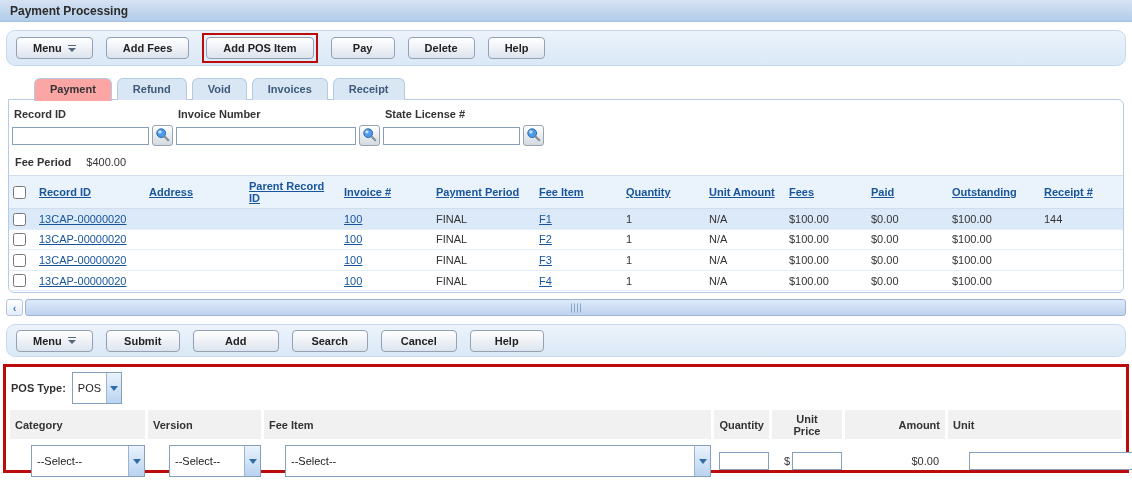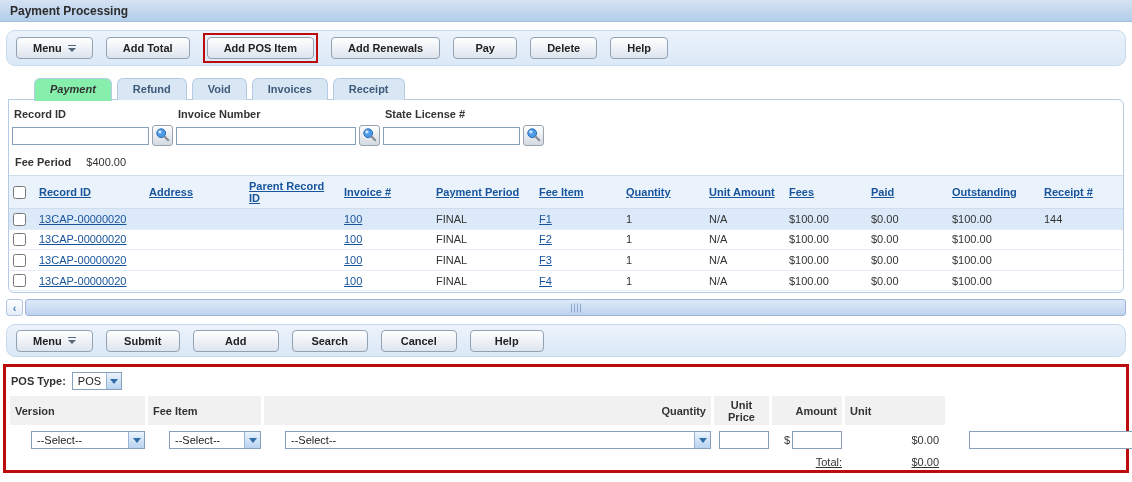--- a/index.html
+++ b/index.html
@@ -37,21 +37,21 @@
   .caret-icon .tri { display:block; width:0; height:0; margin:0 auto;
     border-left:4px solid transparent; border-right:4px solid transparent; border-top:4px solid #55667a; }
   .red-frame { display:inline-flex; border:2px solid #bb0b0b; padding:2px; background:transparent; }
   
   .tabs { margin:12px 0 0 34px; display:flex; gap:5px; position:relative; z-index:2; }
   .tab {
     background:#d9e6f4; border:1px solid #b5cbe3; border-bottom:none;
     border-radius:6px 6px 0 0; padding:4px 15px 5px;
     font-weight:bold; color:#3e5a7a; cursor:pointer;
   }
-  .tab.active { background:#86efac; color:#333; margin-bottom:-1px; padding-bottom:6px;font-style:italic; }
+  .tab.active { background:#fca5a5; color:#333; margin-bottom:-1px; padding-bottom:6px; }
   
   .content-panel {
     margin:0 8px; height:194px; background:#fff;
     border:1px solid #b5cbe3; border-radius:0 6px 6px 6px;
     position:relative; margin-top:-1px; overflow:hidden;
   }
   .search-row { display:flex; padding:5px 3px 0 3px; }
   .sfield { display:flex; flex-direction:column; margin-right:3px; }
   .sfield .slabel { font-weight:bold; margin:3px 0 5px 2px; color:#333; }
   .inp-row { display:flex; align-items:center; gap:3px; }
@@ -91,21 +91,21 @@
   }
   .grip { position:absolute; left:50%; top:50%; transform:translate(-50%,-50%); display:flex; gap:2px; }
   .grip i { width:1px; height:9px; background:#8ca6cc; }
   
   .pos-panel {
     margin:7px 3px 0; height:109px; background:#fff;
     border:3px solid #bb0b0b; padding:3px 4px 0 4px;
   }
   .pos-type-row { display:flex; align-items:center; gap:6px; padding:2px 1px 6px; font-weight:bold; }
   .fake-select {
-    display:inline-flex; align-items:stretch; height:18px;
+    display:inline-flex; align-items:stretch; height:32px;
     border:1px solid #86a0bb; background:#fff; cursor:pointer;
   }
   .fake-select .val { display:flex; align-items:center; padding:0 5px; font-weight:normal; color:#222; }
   .fake-select .arrow {
     width:16px; border-left:1px solid #9ab4d6;
     background:linear-gradient(#eaf3fd,#b9d3f0);
     display:flex; align-items:center; justify-content:center;
   }
   .arrow .tri { width:0; height:0; border-left:4px solid transparent; border-right:4px solid transparent; border-top:5px solid #2e6da8; }
   .form-grid { display:grid; grid-template-columns:135px 113px 447px 55px 70px 100px 1fr; column-gap:3px; align-items:center; }
@@ -134,25 +134,24 @@
 </div>
 
 <div class="toolbar">
   <button class="btn menu-btn">
     <span>Menu</span>
     <span class="caret-icon">
         <i class="bar"></i>
         <i class="tri"></i>
       </span>
   </button>
-  <button class="btn">Add Total</button>
+  <button class="btn">Add Fees</button>
   <span class="red-frame">
     <button class="btn">Add POS Item</button>
   </span>
-  <button class="btn">Add Renewals</button>
   <button class="btn" style="min-width:64px">Pay</button>
   <button class="btn" style="min-width:64px">Delete</button>
   <button class="btn" style="min-width:52px">Help</button>
 </div>
 
 <div class="tabs">
   <div class="tab active">Payment</div>
   <div class="tab">Refund</div>
   <div class="tab">Void</div>
   <div class="tab">Invoices</div>
@@ -339,20 +338,21 @@
     <span>POS Type:</span>
     <span class="fake-select" style="width:50px">
       <span class="val">POS</span>
       <span class="arrow" style="margin-left:auto">
           <span class="tri"></span>
         </span>
     </span>
   </div>
 
   <div class="form-grid lbl-band">
+    <div class="cell">Category</div>
     <div class="cell">Version</div>
     <div class="cell">Fee Item</div>
     <div class="cell r">Quantity</div>
     <div class="cell c">
       <span><span>Unit</span><br><span>Price</span></span>
     </div>
     <div class="cell r">Amount</div>
     <div class="cell">Unit</div>
   </div>
 

